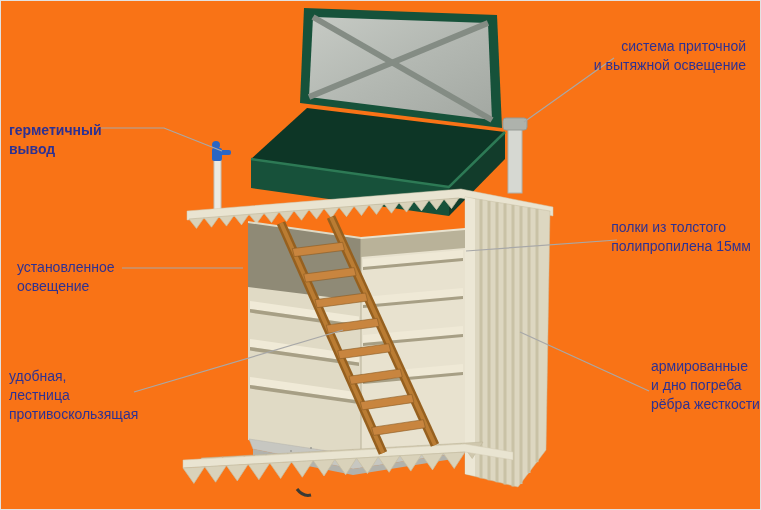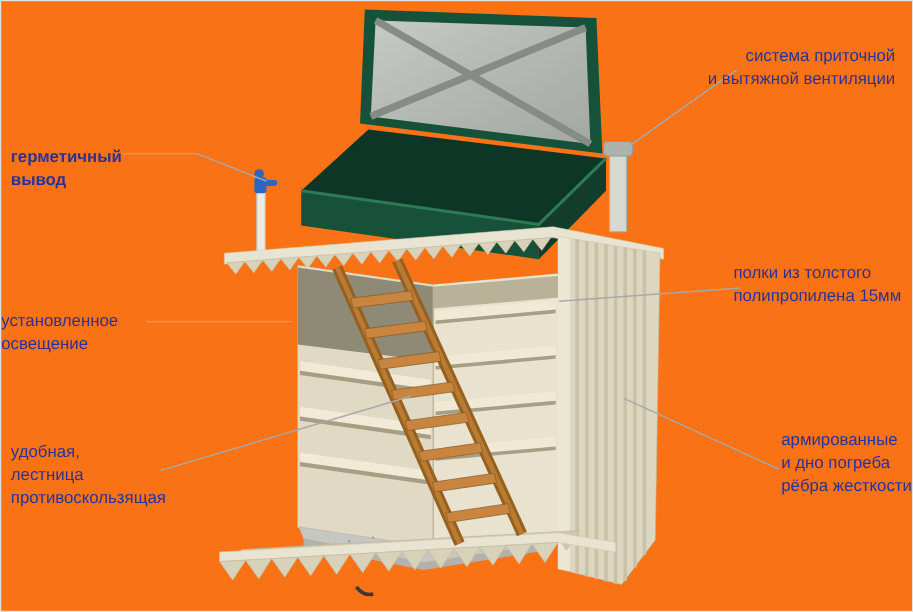--- a/index.html
+++ b/index.html
@@ -10,21 +10,21 @@
     font-family:"Liberation Sans", sans-serif;
   }
   .stage svg{position:absolute;left:0;top:0;}
   .label{
     position:absolute;color:#2e3192;font-size:14px;line-height:19px;
     white-space:nowrap;
   }
   .label span{display:block;}
   .label-ventilation{right:14px;top:36px;text-align:right;}
   .label-wiring{left:8px;top:120px;font-weight:bold;}
-  .label-lighting{left:0;top:257px;}
+  .label-lighting{left:16px;top:257px;}
   .label-ladder{left:8px;top:366px;}
   .label-shelves{right:9px;top:217px;text-align:left;}
   .label-ribs{left:650px;top:356px;}
 </style>
 </head>
 <body>
 
 <div class="stage">
 
   <svg width="761" height="510" viewBox="0 0 761 510">
@@ -154,21 +154,21 @@
       <polyline points="100,127 163,127 221,150"></polyline>
       <line x1="121" y1="267" x2="242" y2="267"></line>
       <line x1="133" y1="391" x2="342" y2="329"></line>
       <line x1="616" y1="239" x2="465" y2="250"></line>
       <line x1="648" y1="390" x2="519" y2="331"></line>
     </g>
   </svg>
 
   <div class="label label-ventilation">
     <span>система приточной</span>
-    <span>и вытяжной вентиляции</span>
+    <span>и вытяжной освещение</span>
   </div>
 
   <div class="label label-wiring">
     <span>герметичный</span>
     <span>вывод</span>
   </div>
 
   <div class="label label-lighting">
     <span>установленное</span>
     <span>освещение</span>

